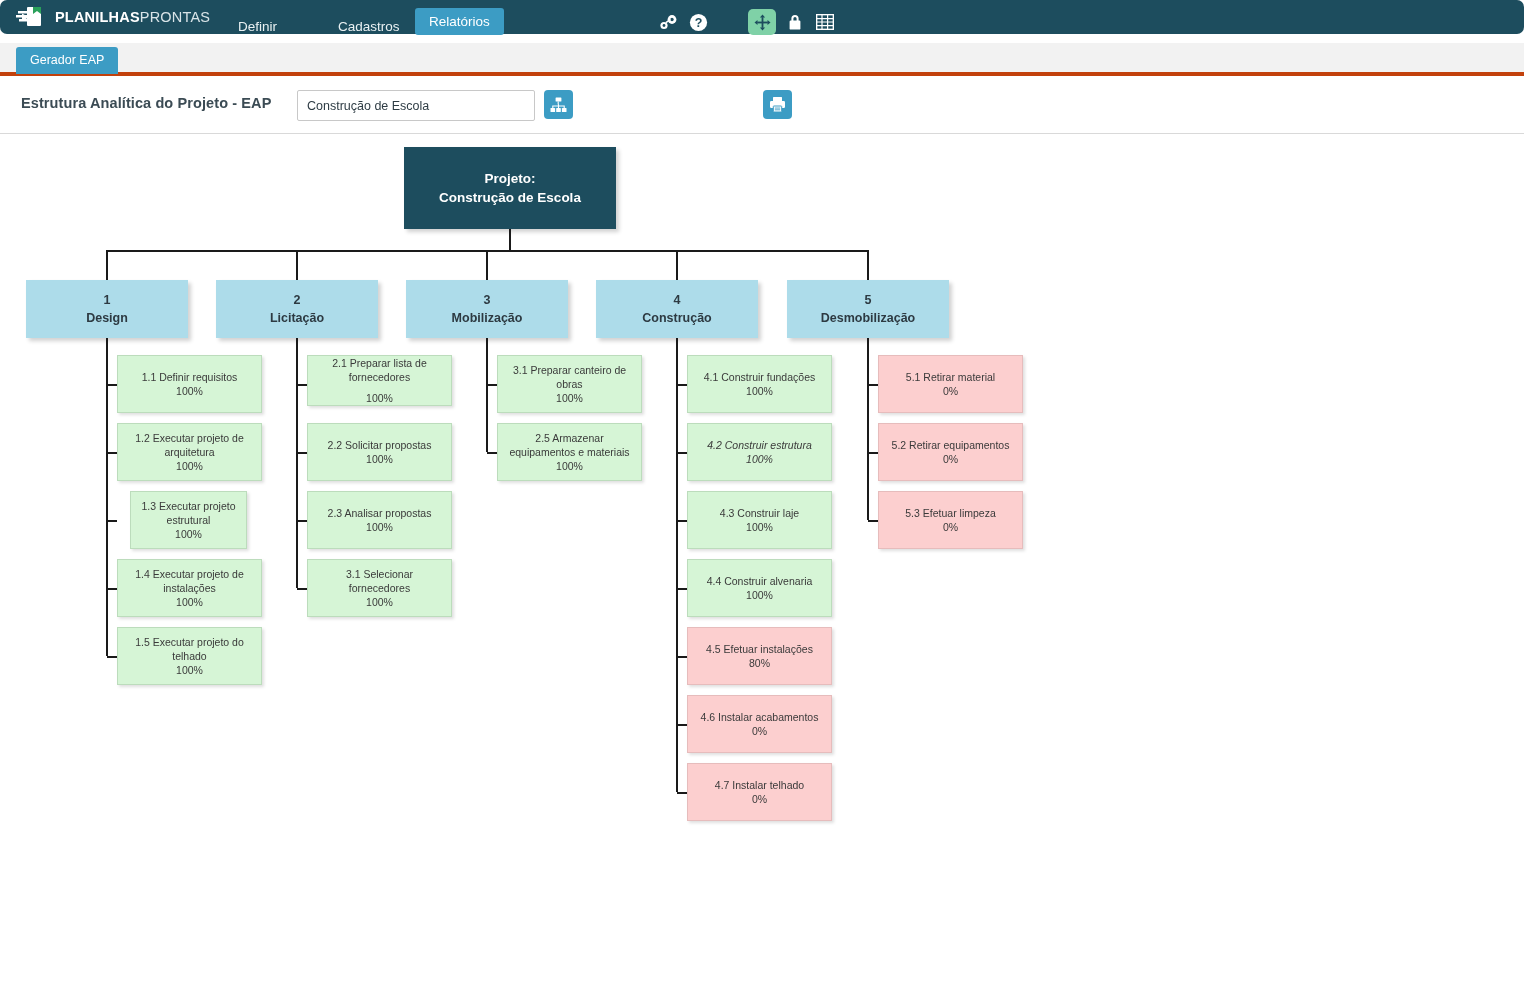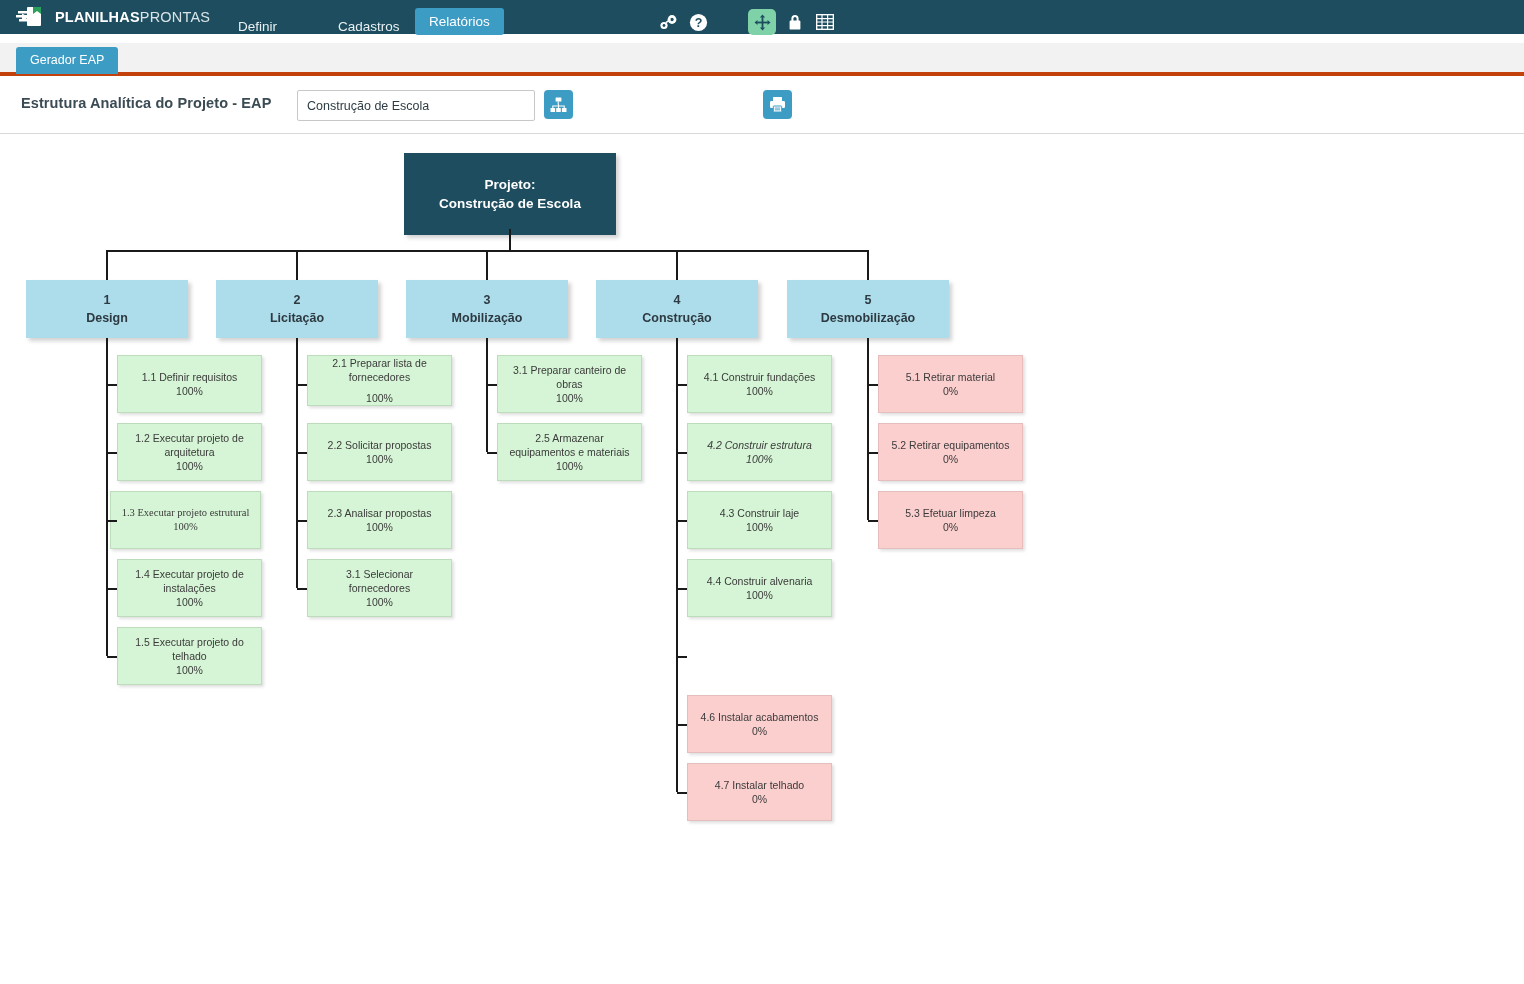--- a/index.html
+++ b/index.html
@@ -9,21 +9,21 @@
     background: #ffffff;
     font-family: "Liberation Sans", sans-serif;
     overflow: hidden;
   }
 
   
   #topbar {
     position: absolute; left: 0; top: 0;
     width: 1524px; height: 34px;
     background: #1d4d5e;
-    display: flex; align-items: center;
+    display: flex; align-items: center; border-radius: 7px;
   }
   #brand { display: flex; align-items: center; margin-left: 16px; width: 172px; }
   #brand-logo { width: 30px; height: 26px; position: relative; margin-right: 9px; }
   #brand-text { font-size: 14.5px; letter-spacing: .2px; color: #ffffff; white-space: nowrap; }
   #brand-text .b { font-weight: bold; }
   #brand-text .l { font-weight: normal; color: #d9e4e8; }
 
   .navlink {
     color: #e9f1f3; font-size: 13.5px; text-decoration: none;
     padding: 6px 10px; white-space: nowrap;
@@ -87,21 +87,21 @@
   #btn-print { left: 763px; top: 90px; }
 
   
   #canvas { position: absolute; left: 0; top: 134px; width: 1524px; height: 850px; background: #ffffff; }
 
   .node { position: absolute; box-shadow: 3px 3px 4px rgba(0,0,0,.18); }
 
   .root {
     background: #1d4d5e; color: #ffffff;
     display: flex; flex-direction: column; align-items: center; justify-content: center;
-    font-size: 13.5px; font-weight: bold; line-height: 19px; text-align: left; margin-top: 6px;
+    font-size: 13.5px; font-weight: bold; line-height: 19px; text-align: left;
   }
   .lvl1 {
     background: #addcea; color: #2d3a42;
     display: flex; flex-direction: column; align-items: center; justify-content: center;
     font-size: 12.5px; font-weight: bold; line-height: 18px; text-align: center;
   }
   .task {
     color: #3a3a3a; font-size: 10.5px; line-height: 14px;
     display: flex; flex-direction: column; align-items: center; justify-content: center;
     text-align: center; padding: 0 6px;
@@ -221,21 +221,21 @@
     <div class="node task done" style="left: 117px; top: 221px; width: 145px; height: 58px;">
       <div>1.1 Definir requisitos</div>
       <div>100%</div>
     </div>
     <div class="line hline" style="left: 107px; top: 250px; width: 10px; height: 1.6px;"></div>
     <div class="node task done" style="left: 117px; top: 289px; width: 145px; height: 58px;">
       <div>1.2 Executar projeto de arquitetura</div>
       <div>100%</div>
     </div>
     <div class="line hline" style="left: 107px; top: 318px; width: 10px; height: 1.6px;"></div>
-    <div class="node task done" style="left: 110px; top: 357px; width: 151px; height: 58px; font-family: Liberation Serif, serif;">
+    <div class="node task done" style="left: 130px; top: 357px; width: 117px; height: 58px;">
       <div>1.3 Executar projeto estrutural</div>
       <div>100%</div>
     </div>
     <div class="line hline" style="left: 107px; top: 386px; width: 10px; height: 1.6px;"></div>
     <div class="node task done" style="left: 117px; top: 425px; width: 145px; height: 58px;">
       <div>1.4 Executar projeto de instalações</div>
       <div>100%</div>
     </div>
     <div class="line hline" style="left: 107px; top: 454px; width: 10px; height: 1.6px;"></div>
     <div class="node task done" style="left: 117px; top: 493px; width: 145px; height: 58px;">
@@ -304,20 +304,24 @@
     <div class="node task done" style="left: 687px; top: 357px; width: 145px; height: 58px;">
       <div>4.3 Construir laje</div>
       <div>100%</div>
     </div>
     <div class="line hline" style="left: 677px; top: 386px; width: 10px; height: 1.6px;"></div>
     <div class="node task done" style="left: 687px; top: 425px; width: 145px; height: 58px;">
       <div>4.4 Construir alvenaria</div>
       <div>100%</div>
     </div>
     <div class="line hline" style="left: 677px; top: 454px; width: 10px; height: 1.6px;"></div>
+    <div class="node task pending" style="left: 687px; top: 493px; width: 145px; height: 58px;">
+      <div>4.5 Efetuar instalações</div>
+      <div>80%</div>
+    </div>
     <div class="line hline" style="left: 677px; top: 522px; width: 10px; height: 1.6px;"></div>
     <div class="node task pending" style="left: 687px; top: 561px; width: 145px; height: 58px;">
       <div>4.6 Instalar acabamentos</div>
       <div>0%</div>
     </div>
     <div class="line hline" style="left: 677px; top: 590px; width: 10px; height: 1.6px;"></div>
     <div class="node task pending" style="left: 687px; top: 629px; width: 145px; height: 58px;">
       <div>4.7 Instalar telhado</div>
       <div>0%</div>
     </div>

